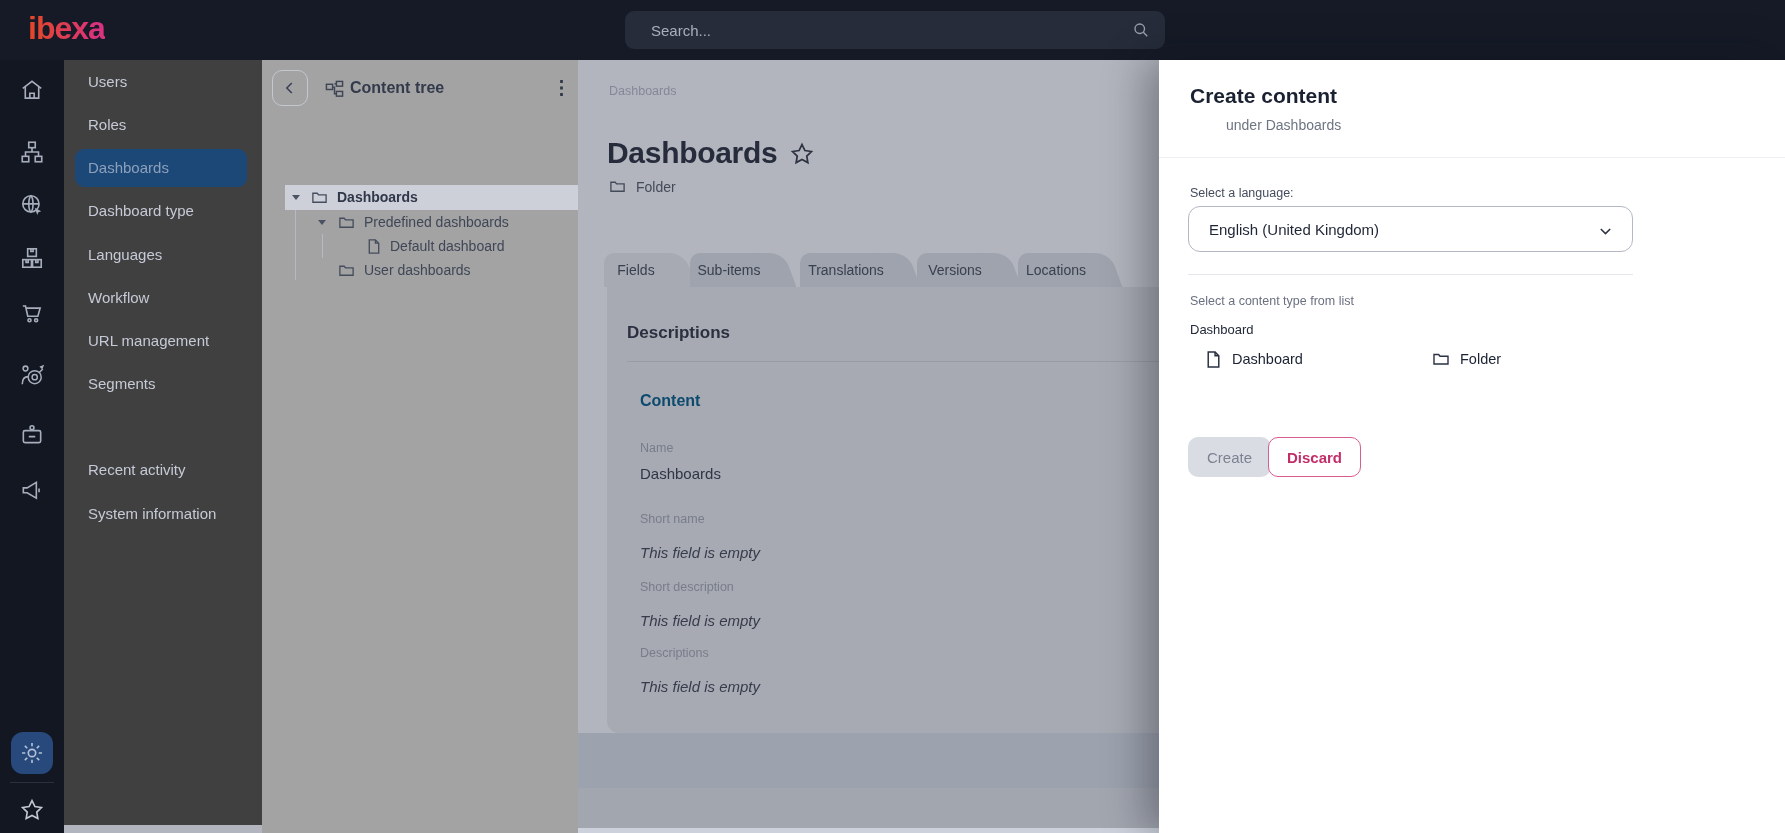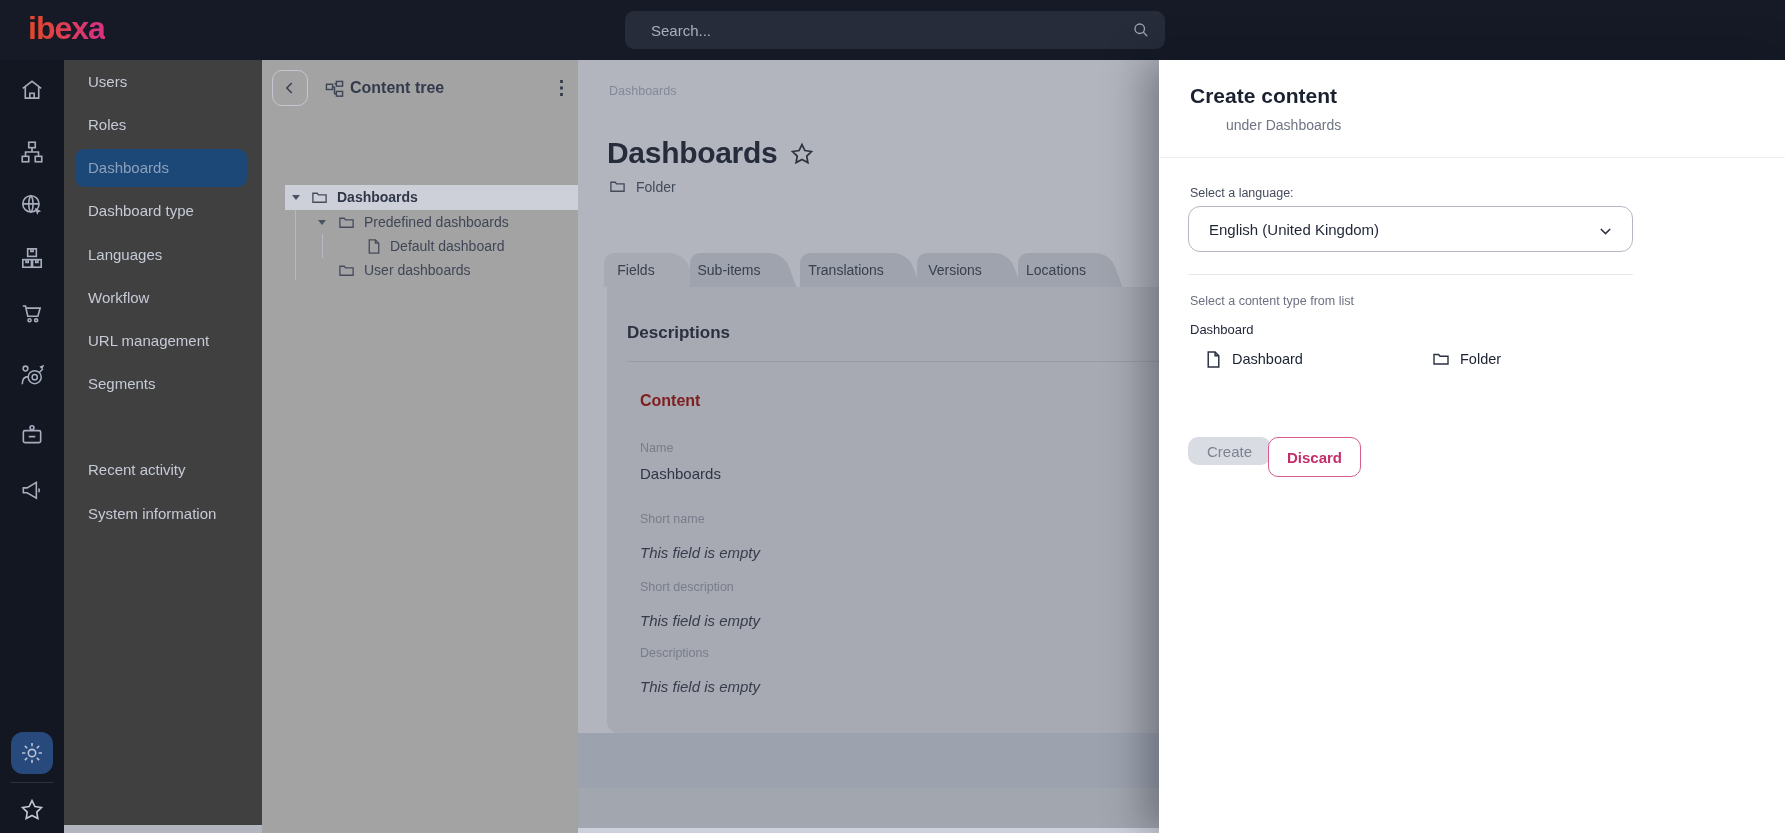--- a/index.html
+++ b/index.html
@@ -68,21 +68,21 @@
   .type-row { position:absolute; left:31px; top:118px; display:flex; align-items:center; gap:10px; color:#434a59; font-size:14px; }
   .tabs { position:absolute; left:0; top:193px; height:34px; width:581px; }
   .tab { position:absolute; top:0; height:34px; background:#9ea3ad; border-radius:10px 0 0 0; cursor:pointer; }
   .tab::after { content:""; position:absolute; top:0; right:-16px; width:30px; height:34px; background:inherit;
     border-radius:0 14px 0 0; transform:skewX(20deg); transform-origin:top left; }
   .tab span { position:relative; z-index:2; display:block; text-align:center; line-height:34px; font-size:14px; color:#39404f; }
   .tab.active { background:#a7aab2; }
   .card { position:absolute; left:29px; top:227px; width:560px; height:446px; background:#a7aab2; border-radius:0 0 12px 12px; }
   .card-h { position:absolute; left:20px; top:36px; font-size:17px; font-weight:bold; color:#2a3040; }
   .card-div { position:absolute; left:20px; top:74px; right:0; height:1px; background:#989ca6; }
-  .group-h { position:absolute; left:33px; top:105px; font-size:16px; font-weight:bold; color:#7f1d1d; }
+  .group-h { position:absolute; left:33px; top:105px; font-size:16px; font-weight:bold; color:#0c4a6e; }
   .f-label { position:absolute; left:33px; font-size:12.5px; color:#787d8b; }
   .f-value { position:absolute; left:33px; font-size:15px; color:#2f3547; }
   .f-value.empty { font-style:italic; color:#363c4c;margin-top:8px; }
   .below-card { position:absolute; left:0; top:673px; width:581px; height:100px; background:#9ca2ae; }
   .footer-band { position:absolute; left:0; top:728px; width:581px; height:45px; background:#a2a6af; }
   .bottom-strip { position:absolute; left:0; top:768px; width:581px; height:5px; background:#ccd1dc; }
 
   
   .panel { position:absolute; left:1159px; top:60px; width:626px; height:773px; background:#ffffff; z-index:50;
     box-shadow:-14px 0 38px rgba(13,17,30,0.35); }
@@ -93,21 +93,21 @@
   .select { position:absolute; left:29px; top:146px; width:445px; height:46px; border:1px solid #b3b8c4; border-radius:12px;
     background:#fff; cursor:pointer; }
   .select .sel-val { position:absolute; left:20px; top:14px; font-size:15px; color:#1f2636;text-align:center; }
   .select .sel-chev { position:absolute; right:18px; top:16px; color:#2a3142; }
   .panel-div { position:absolute; left:29px; top:214px; width:445px; height:1px; background:#e5e7ed; }
   .ct-label { position:absolute; left:31px; top:234px; font-size:12.5px; color:#6a7080; }
   .ct-group { position:absolute; left:31px; top:262px; font-size:13px; color:#222939; }
   .ct-item { position:absolute; top:286px; height:26px; display:flex; align-items:center; gap:10px; cursor:pointer; }
   .ct-item .lbl { font-size:14.5px; color:#1b2232; }
   .ct-item .ic { color:#2a3142; }
-  .btn-create { position:absolute; left:29px; top:377px; height:28px; padding:0 19px; background:#dadce4; border:none;
+  .btn-create { position:absolute; left:29px; top:377px; height:40px; padding:0 19px; background:#dadce4; border:none;
     border-radius:10px; font-size:15px; color:#7c8290; font-family:"Liberation Sans",sans-serif; }
   .btn-discard { position:absolute; left:109px; top:377px; height:40px; padding:0 18px; background:#fff;
     border:1px solid #d85c8e; border-radius:10px; font-size:15px; font-weight:bold; color:#c22e69;
     font-family:"Liberation Sans",sans-serif; cursor:pointer; }
 </style>
 </head>
 <body>
 
 <div class="topbar">
   <div class="logo">ibexa</div>

